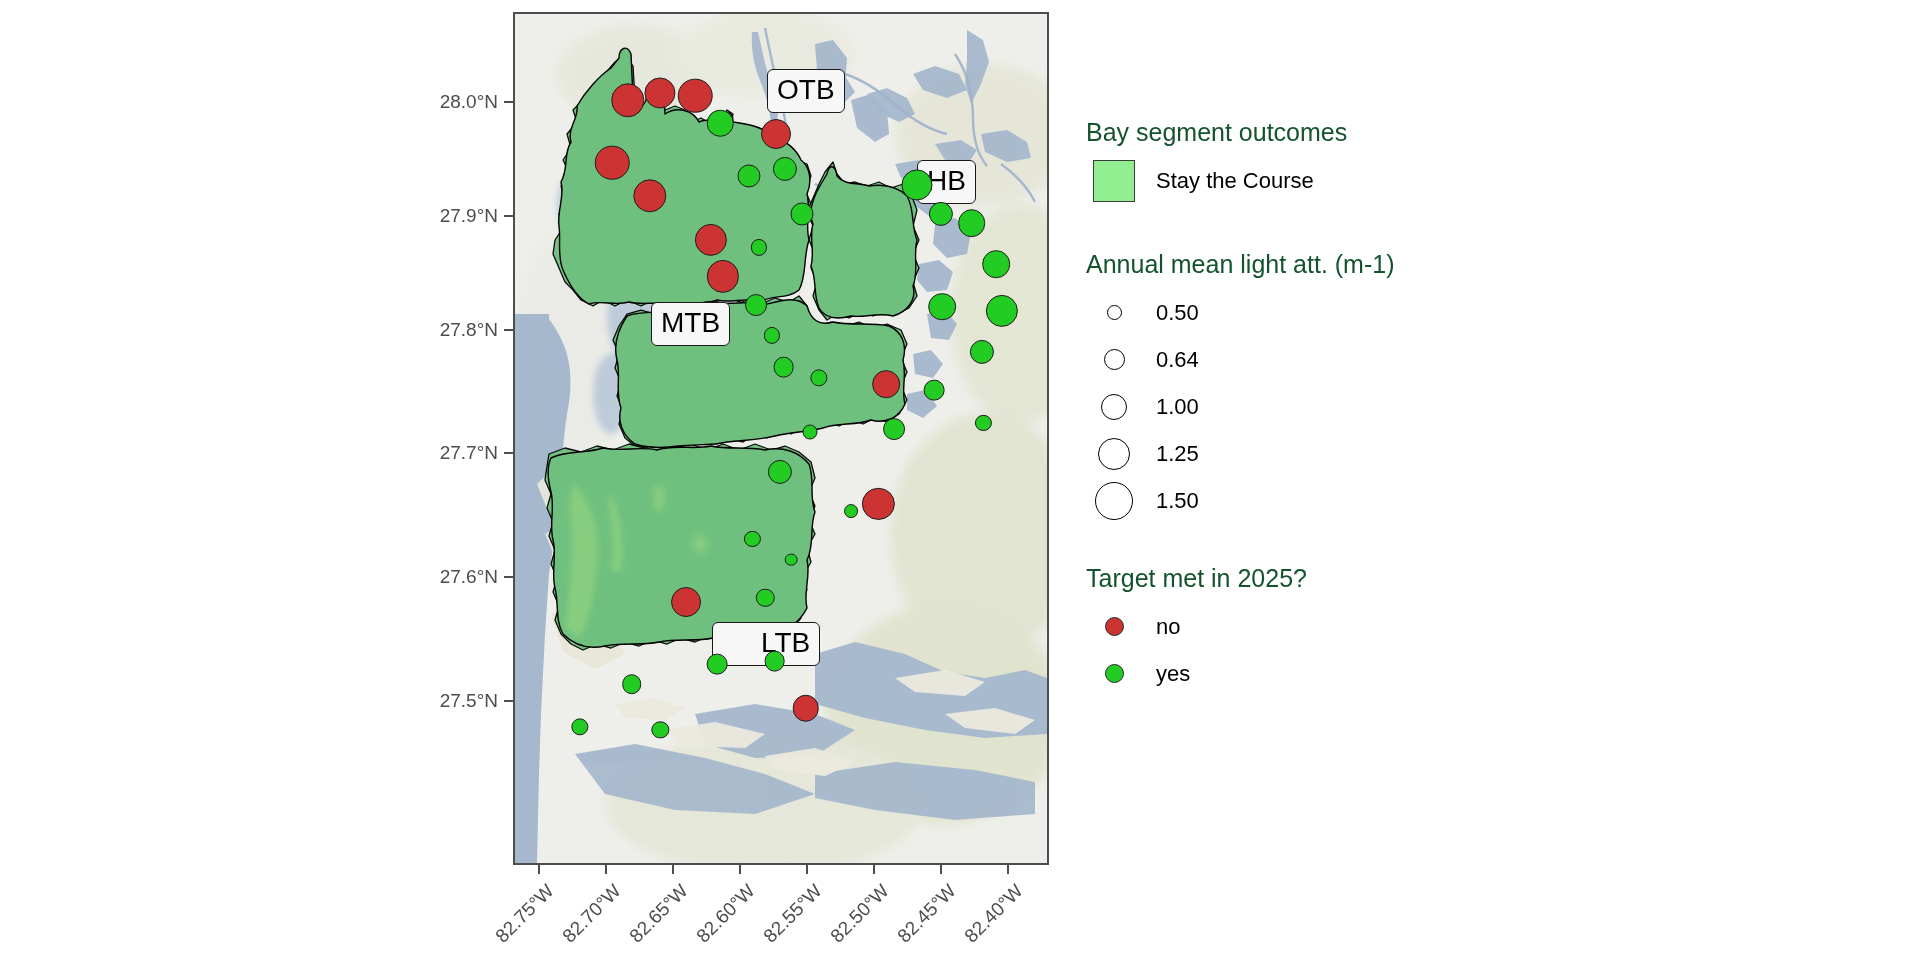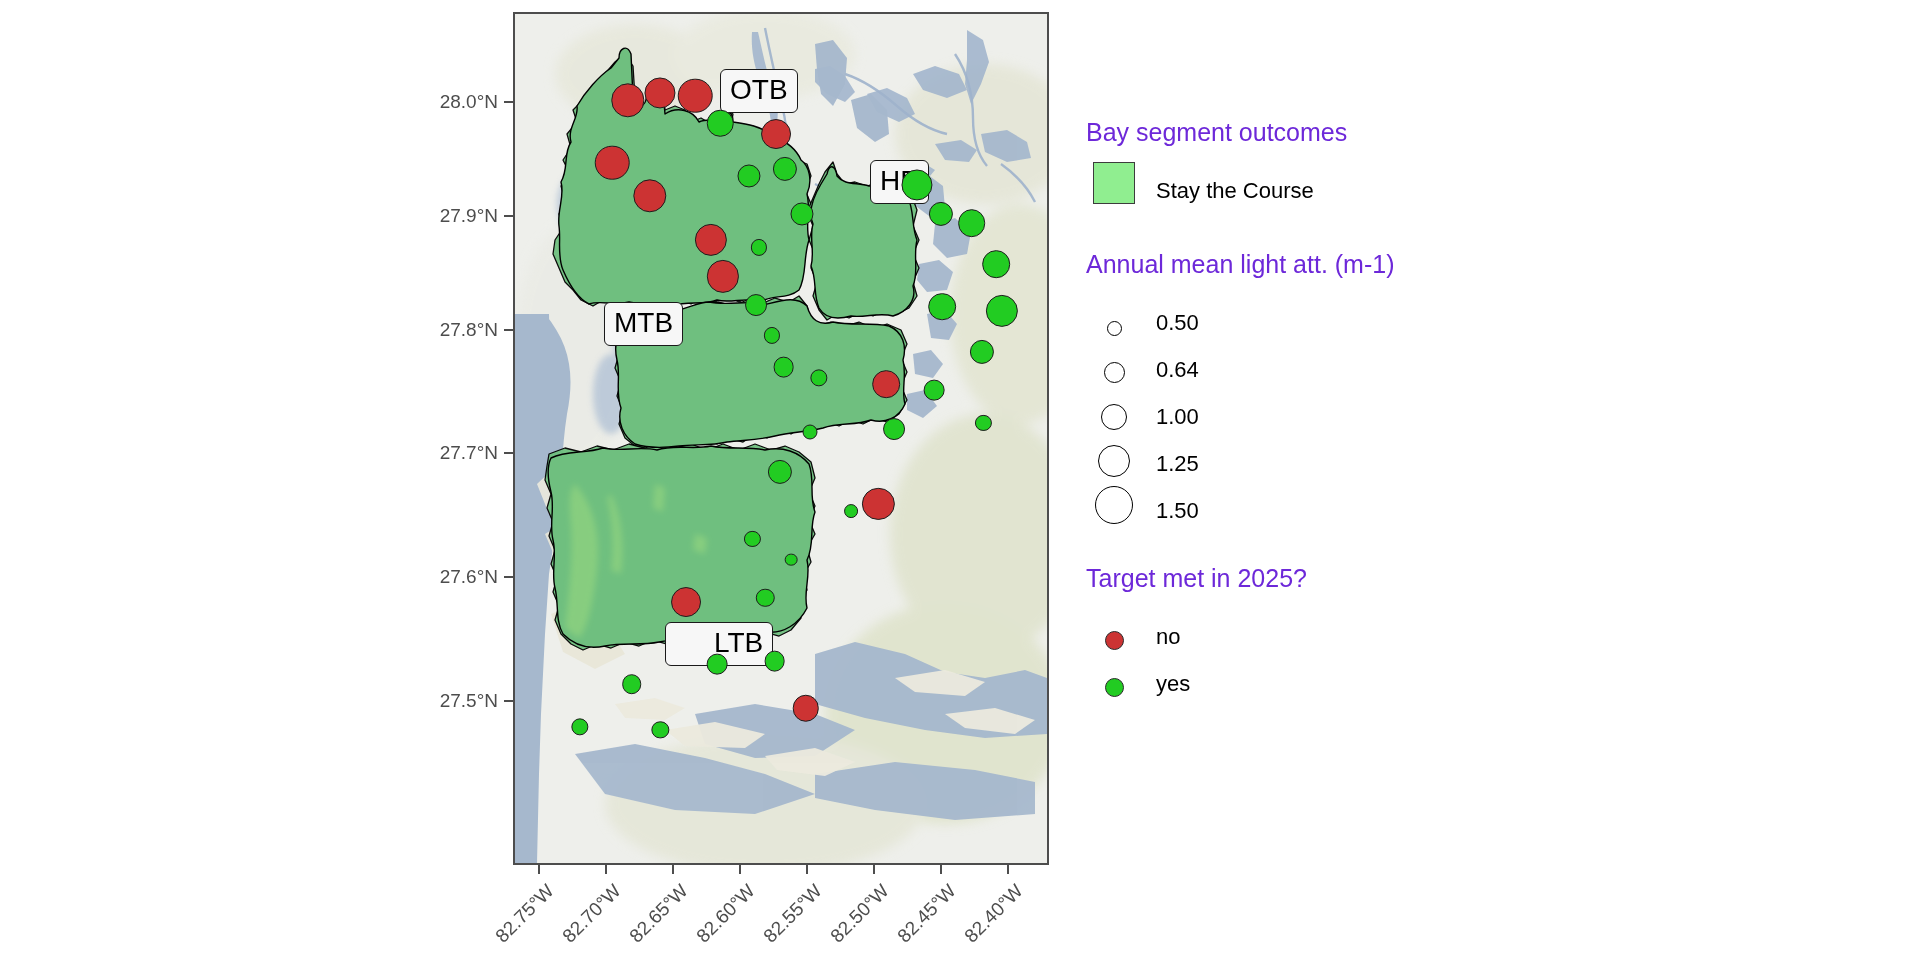--- a/index.html
+++ b/index.html
@@ -85,20 +85,21 @@
     position: absolute;
     background: #f7f7f7;
     border: 1.3px solid #1a1a1a;
     border-radius: 6px;
     color: #000;
     font-size: 28px;
     line-height: 1;
     padding: 6px 9px 8px 9px;
     font-family: "Liberation Sans", sans-serif;
     white-space: nowrap;
+    margin-left: 47px;
   }
 
   
   .scalebar-wrap {
     position: absolute;
     display: flex;
     align-items: center;
     gap: 8px;
   }
   .scalebar-text {
@@ -117,28 +118,28 @@
 
   
   .legend {
     position: absolute;
     left: 1086px;
     top: 118px;
     width: 460px;
   }
   .legend-title {
     font-size: 25px;
-    color: #6d28d9;
+    color: #14532d;
     font-family: "Liberation Sans", sans-serif;
     margin: 0 0 10px 0;
     font-weight: normal;
   }
   .legend-row {
     display: flex;
-    align-items: flex-end;
+    align-items: center;
     height: 47px;
   }
   .legend-key {
     width: 56px;
     display: flex;
     align-items: center;
     justify-content: center;
     flex: 0 0 56px;
   }
   .legend-text {

